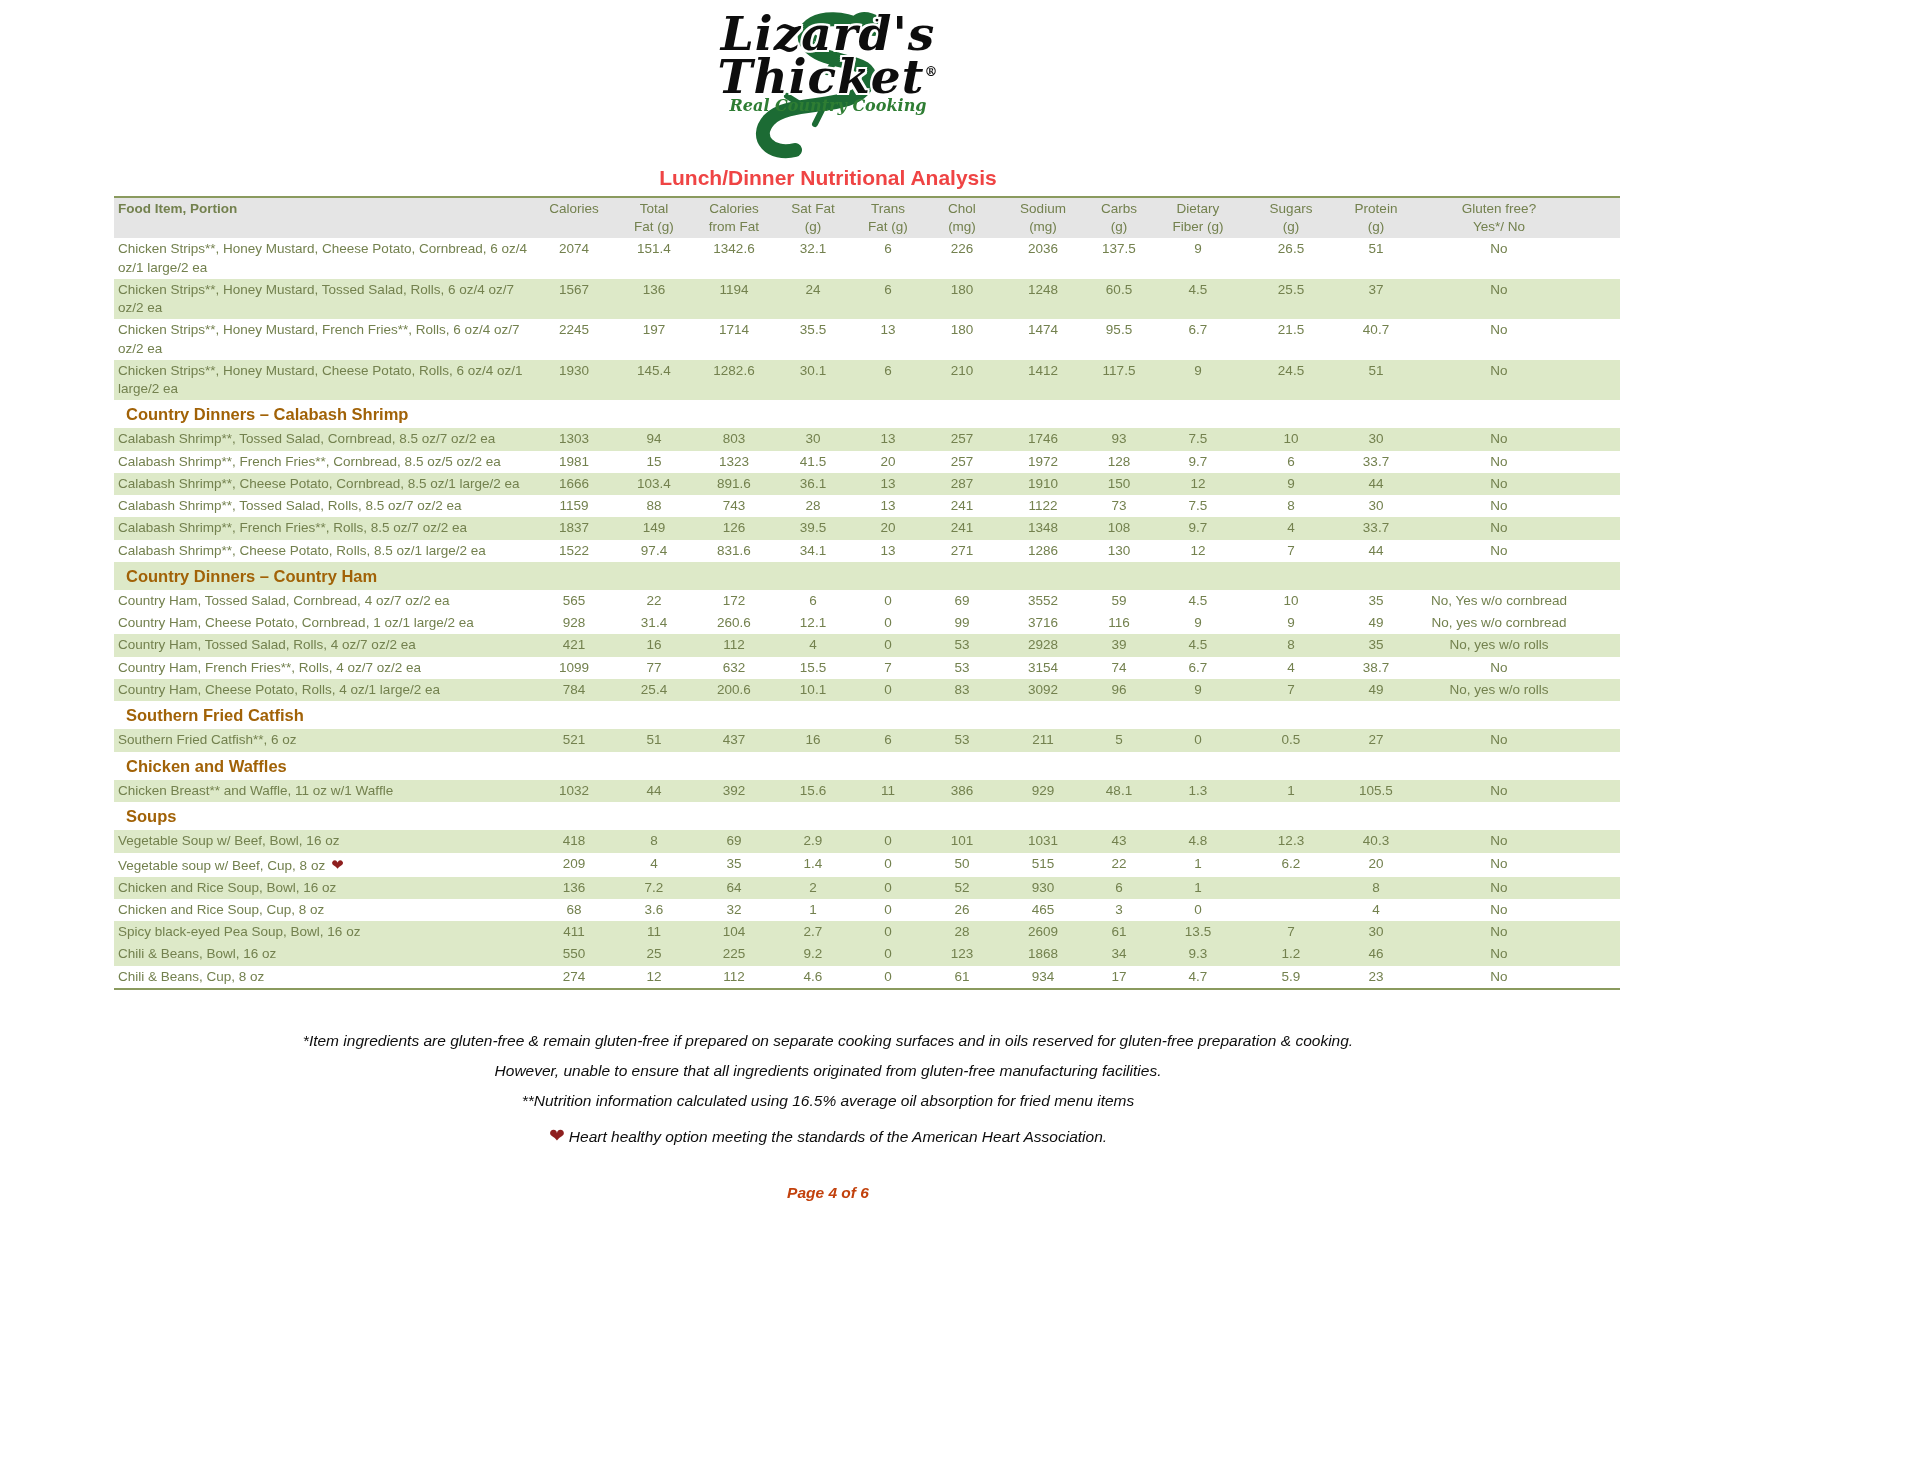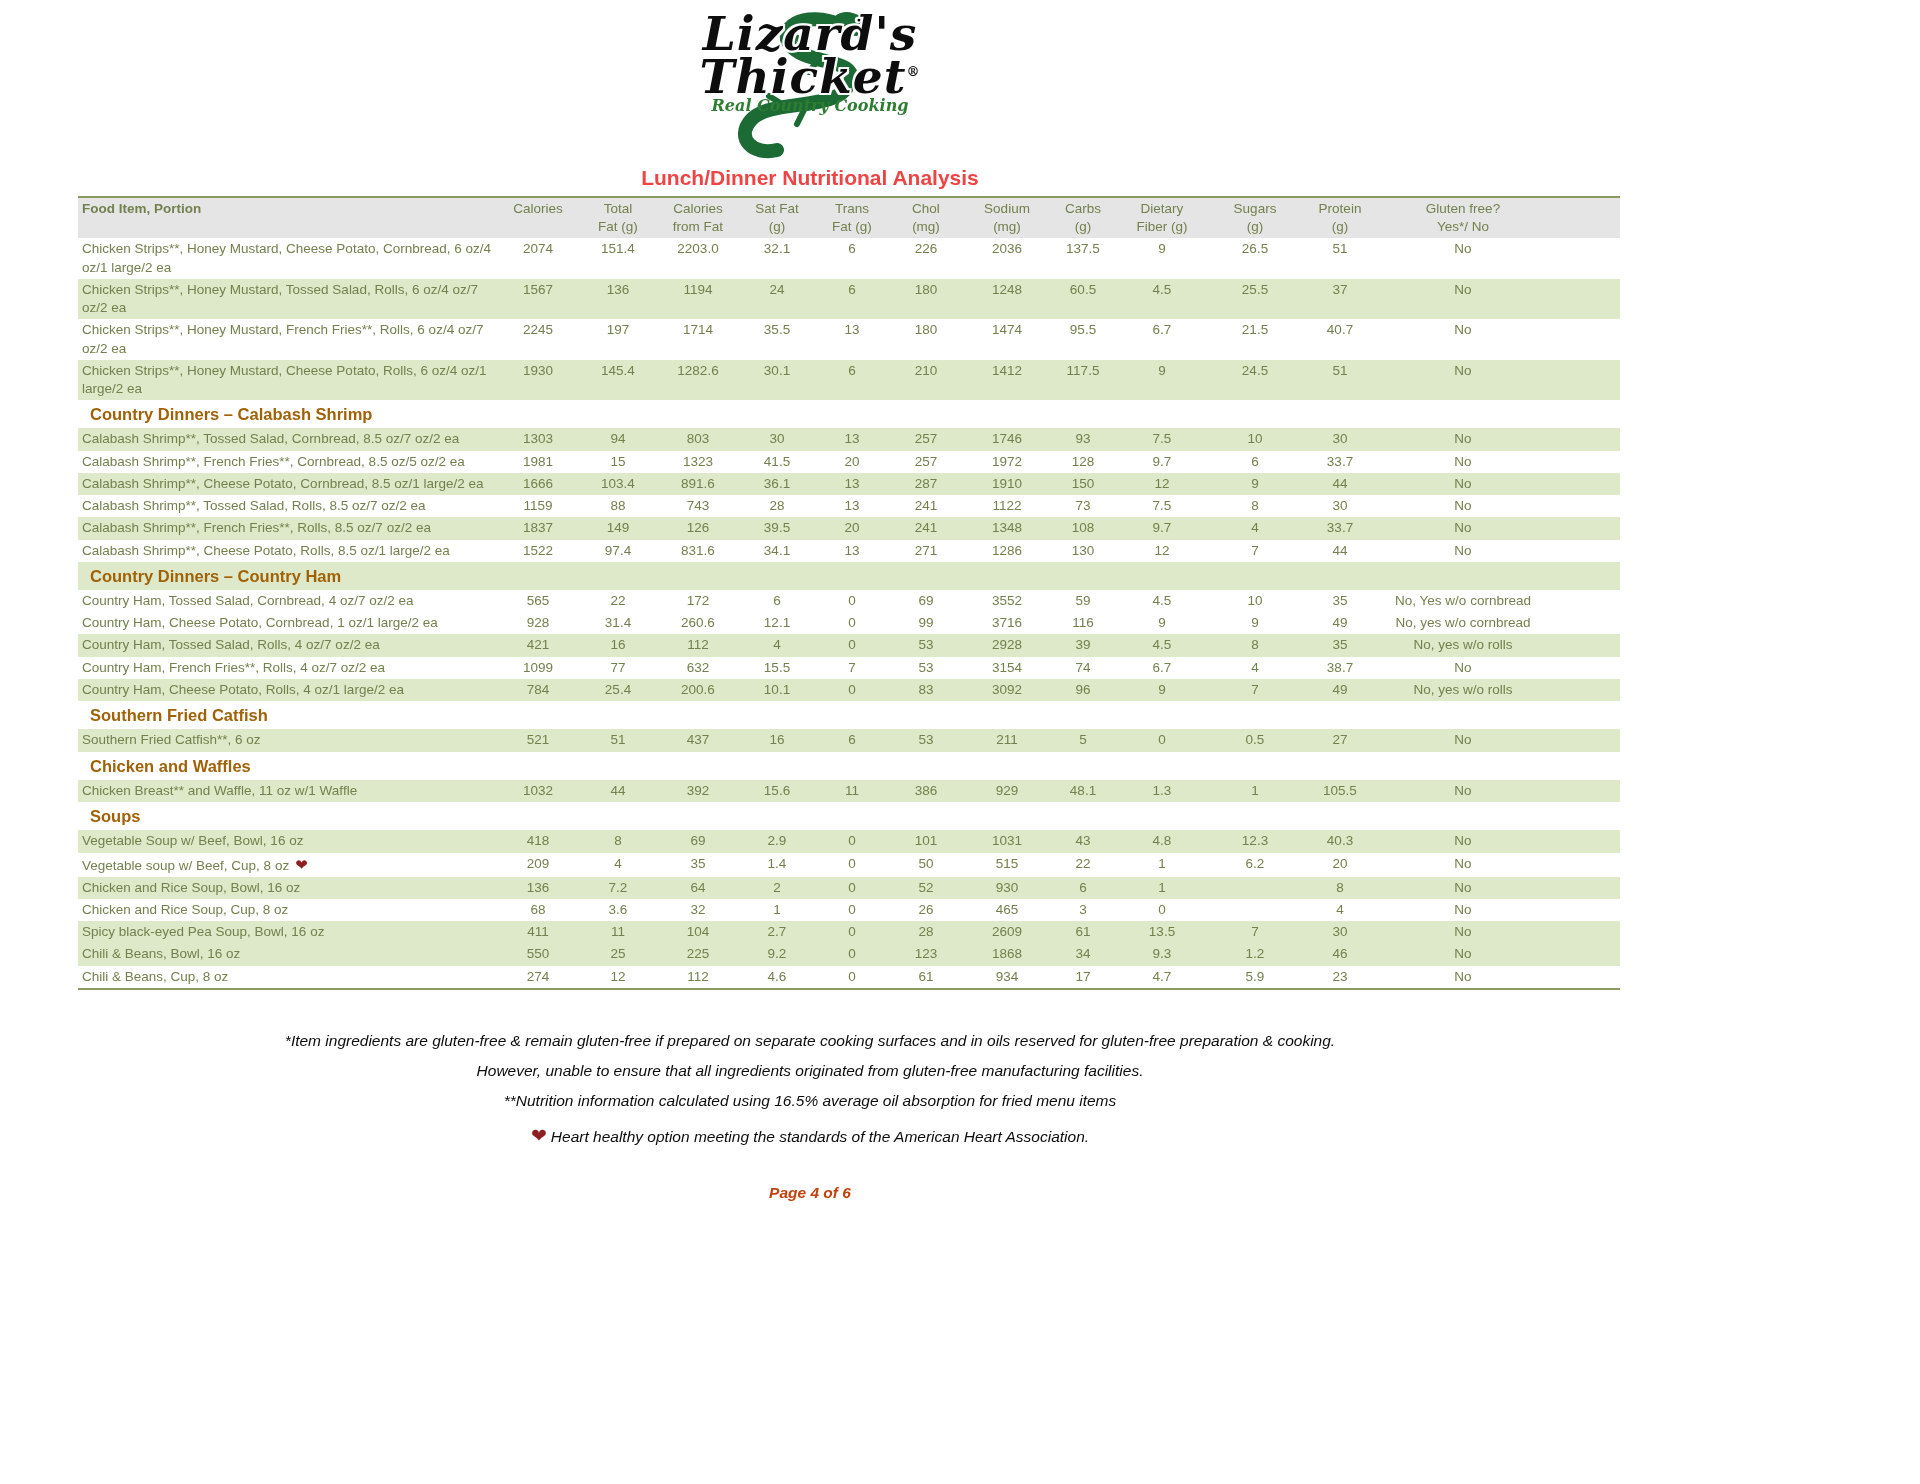--- a/index.html
+++ b/index.html
@@ -1,18 +1,18 @@
 <!DOCTYPE html>
 <html><head>
 <meta charset="utf-8">
 <style>
   * { margin:0; padding:0; box-sizing:border-box; }
   html,body { background:#ffffff; }
   body { width:1920px; height:1484px; font-family:"Liberation Sans", sans-serif; }
-  .page { position:relative; width:1620px; height:1484px; overflow:hidden; background:#fff; }
+  .page { position:relative; width:1620px; height:1484px; overflow:hidden; background:#fff;padding-left:36px; }
 
   
   .logo-wrap { position:relative; width:360px; margin:12px auto 0 auto; height:150px; text-align:center; }
   .lizard-svg { position:absolute; left:50%; top:-8px; transform:translateX(-50%); z-index:1; }
   .brand { position:relative; z-index:2; font-family:"DejaVu Serif", serif; font-weight:bold; font-style:italic; color:#0d0d0d; line-height:0.92;
            text-shadow:2px 2px 0 #fff,-2px -2px 0 #fff,2px -2px 0 #fff,-2px 2px 0 #fff,0 2px 0 #fff,0 -2px 0 #fff,2px 0 0 #fff,-2px 0 0 #fff; }
   .brand-line1 { font-size:47px; letter-spacing:1px; }
   .brand-line2 { font-size:47px; letter-spacing:1px; }
   .reg { font-size:13px; vertical-align:super; font-style:normal; }
   .brand-tagline { position:relative; z-index:3; font-family:"DejaVu Serif", serif; font-style:italic; font-weight:bold; font-size:16px; color:#2e7d33; margin-top:-2px; }
@@ -127,21 +127,21 @@
             <div>Yes*/ No</div>
           </th>
           <th></th>
         </tr>
       </thead>
     <tbody>
         <tr>
           <td class="food"><span>Chicken Strips**, Honey Mustard, Cheese Potato, Cornbread, 6 oz/4 oz/1 large/2 ea</span></td>
           <td class="num">2074</td>
           <td class="num">151.4</td>
-          <td class="num">2203.0</td>
+          <td class="num">1342.6</td>
           <td class="num">32.1</td>
           <td class="num">6</td>
           <td class="num">226</td>
           <td class="num">2036</td>
           <td class="num">137.5</td>
           <td class="num">9</td>
           <td class="num">26.5</td>
           <td class="num">51</td>
           <td class="num">No</td>
           <td></td>

